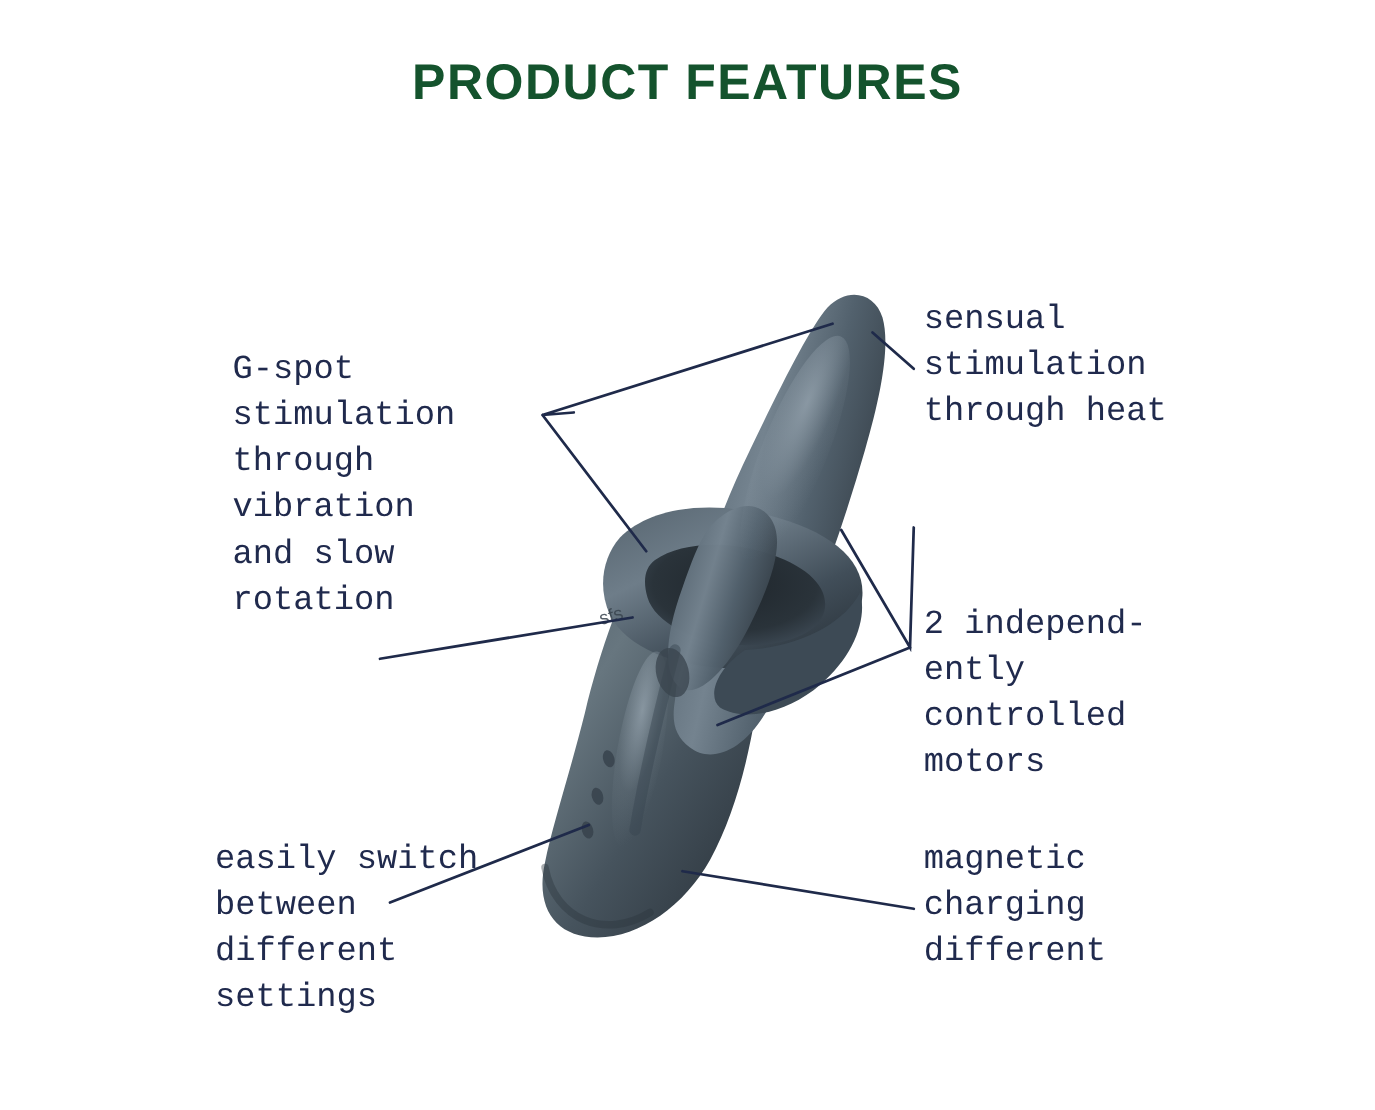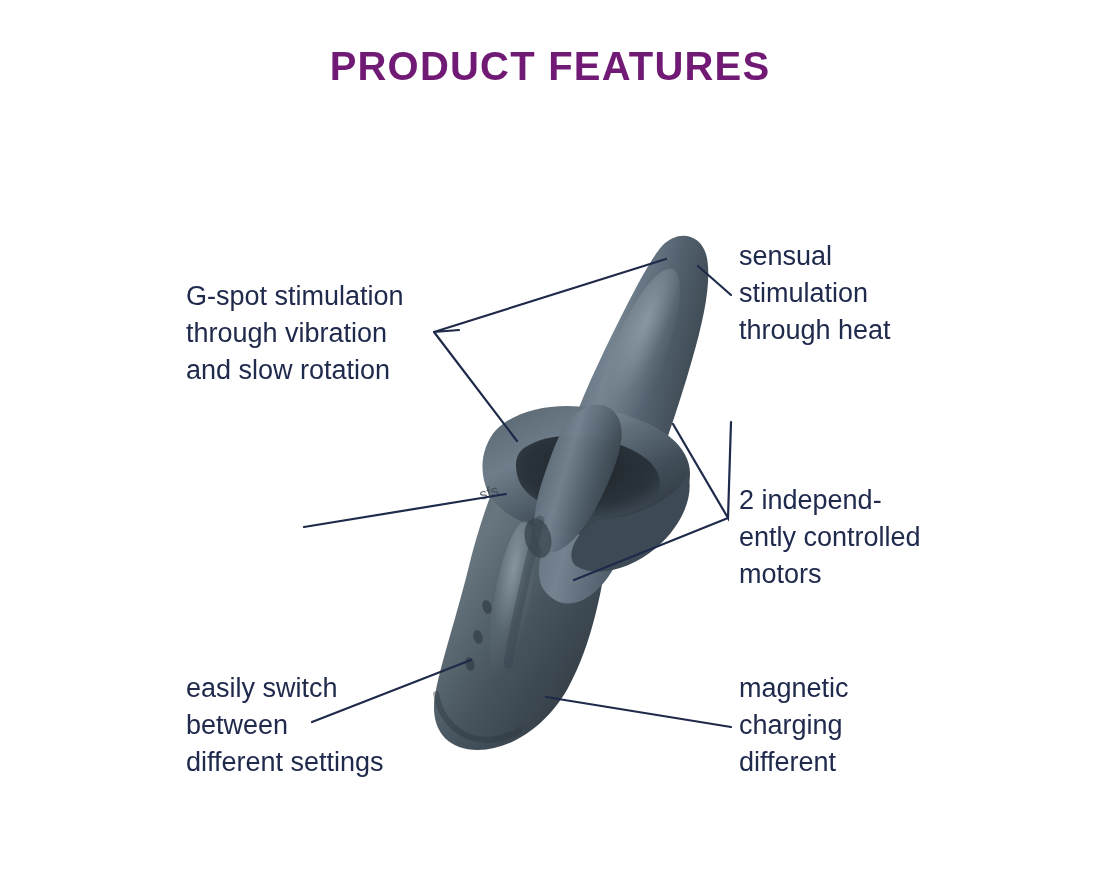--- a/index.html
+++ b/index.html
@@ -22,39 +22,39 @@
   .title {
     position: absolute;
     top: 44px;
     left: 0;
     width: 1100px;
     text-align: center;
     font-family: "Liberation Sans", sans-serif;
     font-size: 40px;
     font-weight: bold;
     letter-spacing: 1.2px;
-    color: #701a75;
+    color: #14532d;
   }
 
   
   .label {
     position: absolute;
-    font-family: Liberation Sans, sans-serif;
+    font-family: Liberation Mono, monospace;
     font-size: 27px;
     font-weight: 500;
     line-height: 37px;
     color: #202a4d;
     white-space: pre-line;
   }
   .label.left  { text-align: left; }
   .label.right { text-align: left; }
 
   .label-gspot    { left: 186px; top: 278px; width: 268px; }
   .label-silicone { left: 186px; top: 474px; width: 250px; }
-  .label-switch   { left: 186px; top: 670px; width: 268px; }
+  .label-switch   { left: 172px; top: 670px; width: 268px; }
   .label-heat     { left: 739px; top: 238px; width: 230px; }
   .label-motors   { left: 739px; top: 466px; width: 230px; margin-top: 16px; }
   .label-magnetic { left: 739px; top: 670px; width: 230px; }
 
   
   .canvas {
     position: absolute;
     left: 0;
     top: 0;
     width: 1100px;

